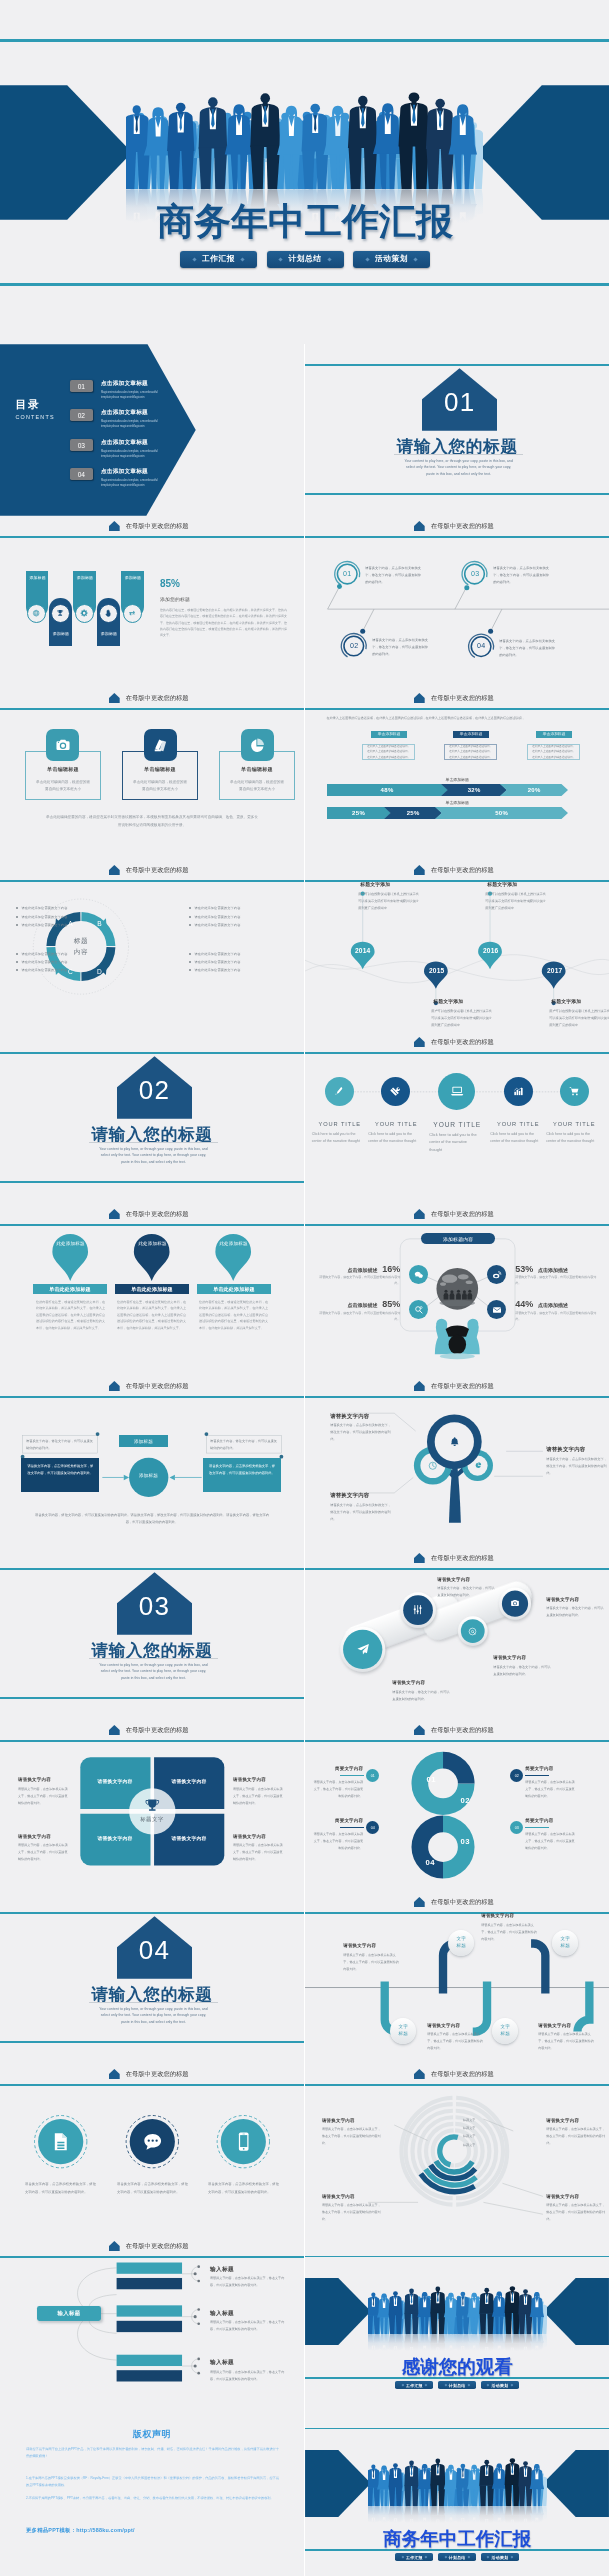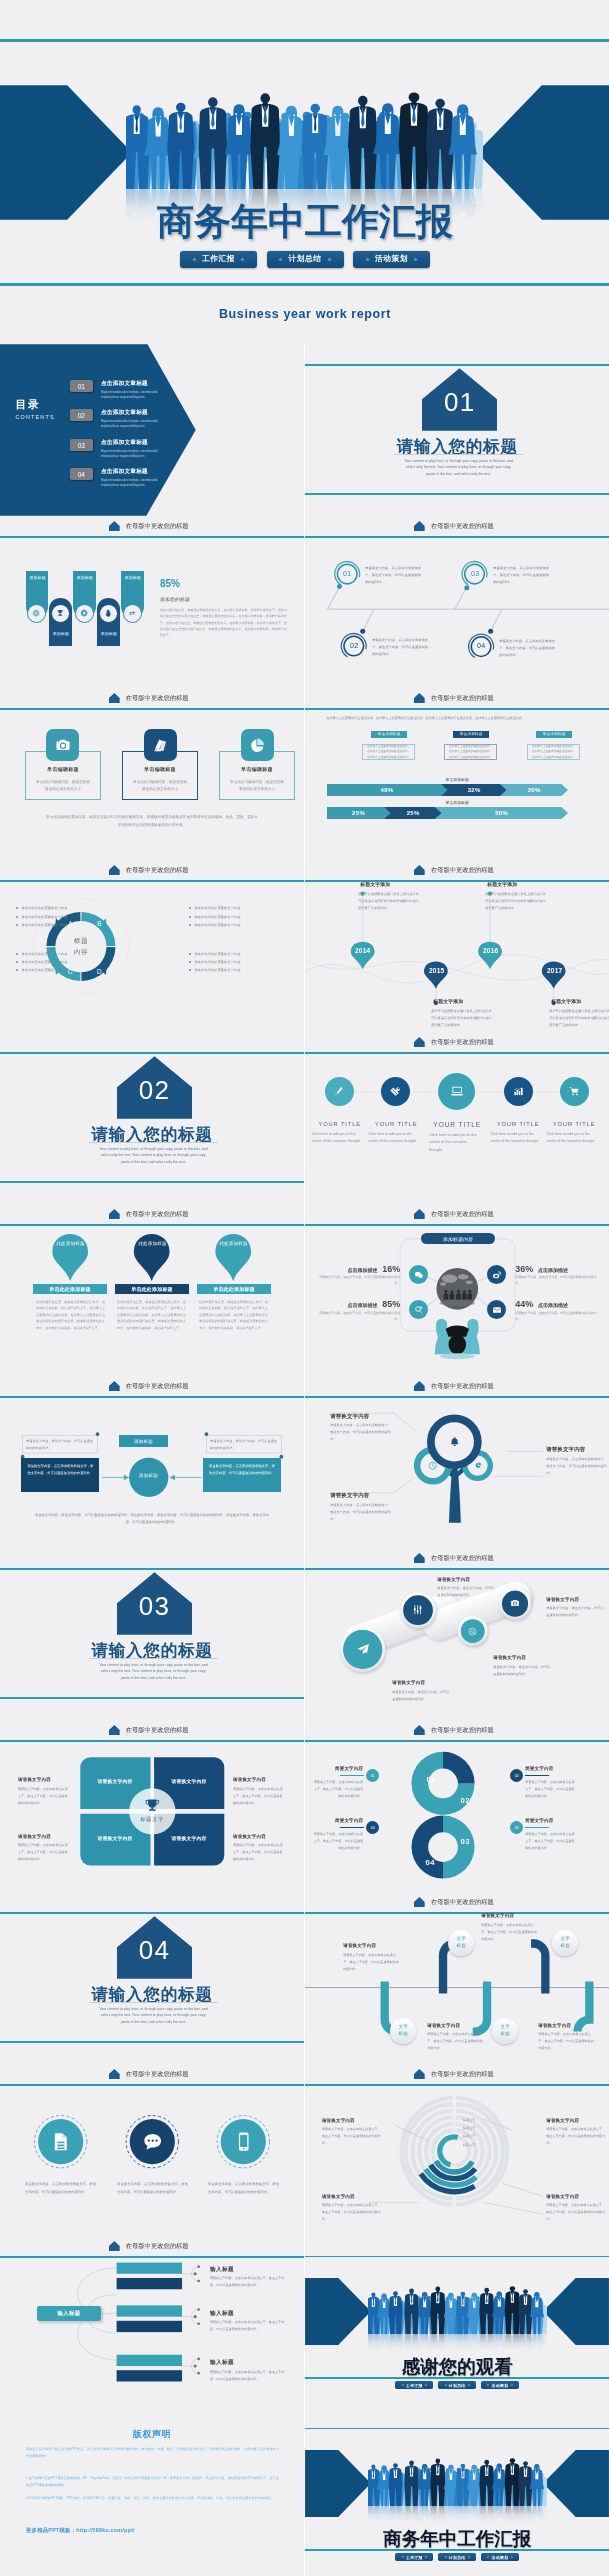--- a/index.html
+++ b/index.html
@@ -111,21 +111,21 @@
 .c3-d{width:71px;font-size:3.3px;color:#7d858c;line-height:2.3;text-align:justify}
 .rd-lg{left:148px;width:32px;text-align:center;font-size:3.1px;color:#7d858c}
 .rd-t{font-size:4.5px;font-weight:bold;color:#3c3c3c;letter-spacing:0.2px}
 .rd-d{width:59px;font-size:3.1px;color:#7d858c;line-height:2.2}
 .mm-pill{left:37px;top:70px;width:64px;height:15px;border-radius:2.4px;background:#3aa2b5;color:#fff;font-size:5.4px;font-weight:bold;
  display:flex;align-items:center;justify-content:center;letter-spacing:0.4px;box-shadow:1.2px 1.8px 2.4px rgba(130,140,148,.4)}
 .mm-t{font-size:5.7px;font-weight:bold;color:#3c3c3c;letter-spacing:0.3px}
 .mm-d{width:76px;font-size:3.1px;color:#7d858c;line-height:2.2}
 .hh-rule{left:0;width:304px;height:1.8px;background:#2e9bb4}
 .hh-people{left:63px;top:41px;width:179px;height:74px}
-.hh-title{left:0;top:121px;width:304px;text-align:center;font-size:18.5px;font-weight:bold;color:#0f172a;z-index:5;line-height:1.05;
+.hh-title{left:0;top:121px;width:304px;text-align:center;font-size:18.5px;font-weight:bold;color:#1d4ed8;z-index:5;line-height:1.05;
  text-shadow:0.6px 1.2px 1.2px rgba(10,40,70,.30)}
 .hh-tags{left:0;top:145px;width:304px;display:flex;justify-content:center;gap:4.8px;z-index:5}
 .hh-tag{width:38px;height:8.3px;border-radius:1.8px;background:linear-gradient(#215f93,#154a79);color:#fff;font-size:3.9px;font-weight:bold;
  display:flex;align-items:center;justify-content:center;letter-spacing:0.3px}
 .hh-tag i{width:1.8px;height:1.8px;background:#5d90bb;transform:rotate(45deg);margin:0 2.4px;display:block}
 .cp-t{left:0;top:19.7px;width:304px;text-align:center;font-size:9px;font-weight:bold;color:#3c9adf;letter-spacing:0.6px}
 .cp-p{left:26px;width:253px;font-size:3.2px;color:#6fb3e8;line-height:2.3;text-align:justify}
 .cp-link{left:26px;top:119px;font-size:5.4px;font-weight:bold;color:#3c9adf;letter-spacing:0.2px}
 
 </style>
@@ -754,21 +754,20 @@
           <i></i>
           <span>计划总结</span>
           <i></i>
         </div>
         <div class="ctag">
           <i></i>
           <span>活动策划</span>
           <i></i>
         </div>
       </div>
-  <div class="csub">Business  year  work  report</div>
 </div>
 <div class="grid">
 <div class="sl">
         <svg class="abs" style="left:0;top:0" width="304" height="172" viewBox="0 0 511 288">
           <path d="M0 0 H248 L329 144 L246 288 H0 Z" fill="#12507f"></path>
         </svg>
         <div class="abs toc-h">
           <div class="toc-h1">目录</div>
           <div class="toc-h2">CONTENTS</div>
         </div>
@@ -1275,21 +1274,21 @@
           <span class="ih-pct">16%</span>
           <span class="ih-lab">点击添加描述</span>
         </div>
         <div class="abs ih-d" style="left:13px;top:70px;text-align:right">请替换文字内容，修改文字内容，也可以直接复制你的内容到此。</div>
         <div class="abs ih-row" style="left:13px;top:95px;flex-direction:row-reverse;">
           <span class="ih-pct">85%</span>
           <span class="ih-lab">点击添加描述</span>
         </div>
         <div class="abs ih-d" style="left:13px;top:106px;text-align:right">请替换文字内容，修改文字内容，也可以直接复制你的内容到此。</div>
         <div class="abs ih-row" style="left:210px;top:60px;">
-          <span class="ih-pct">36%</span>
+          <span class="ih-pct">53%</span>
           <span class="ih-lab">点击添加描述</span>
         </div>
         <div class="abs ih-d" style="left:210px;top:70px;text-align:left">请替换文字内容，修改文字内容，也可以直接复制你的内容到此。</div>
         <div class="abs ih-row" style="left:210px;top:95px;">
           <span class="ih-pct">44%</span>
           <span class="ih-lab">点击添加描述</span>
         </div>
         <div class="abs ih-d" style="left:210px;top:106px;text-align:left">请替换文字内容，修改文字内容，也可以直接复制你的内容到此。</div>
       </div>
 <div class="sl">

